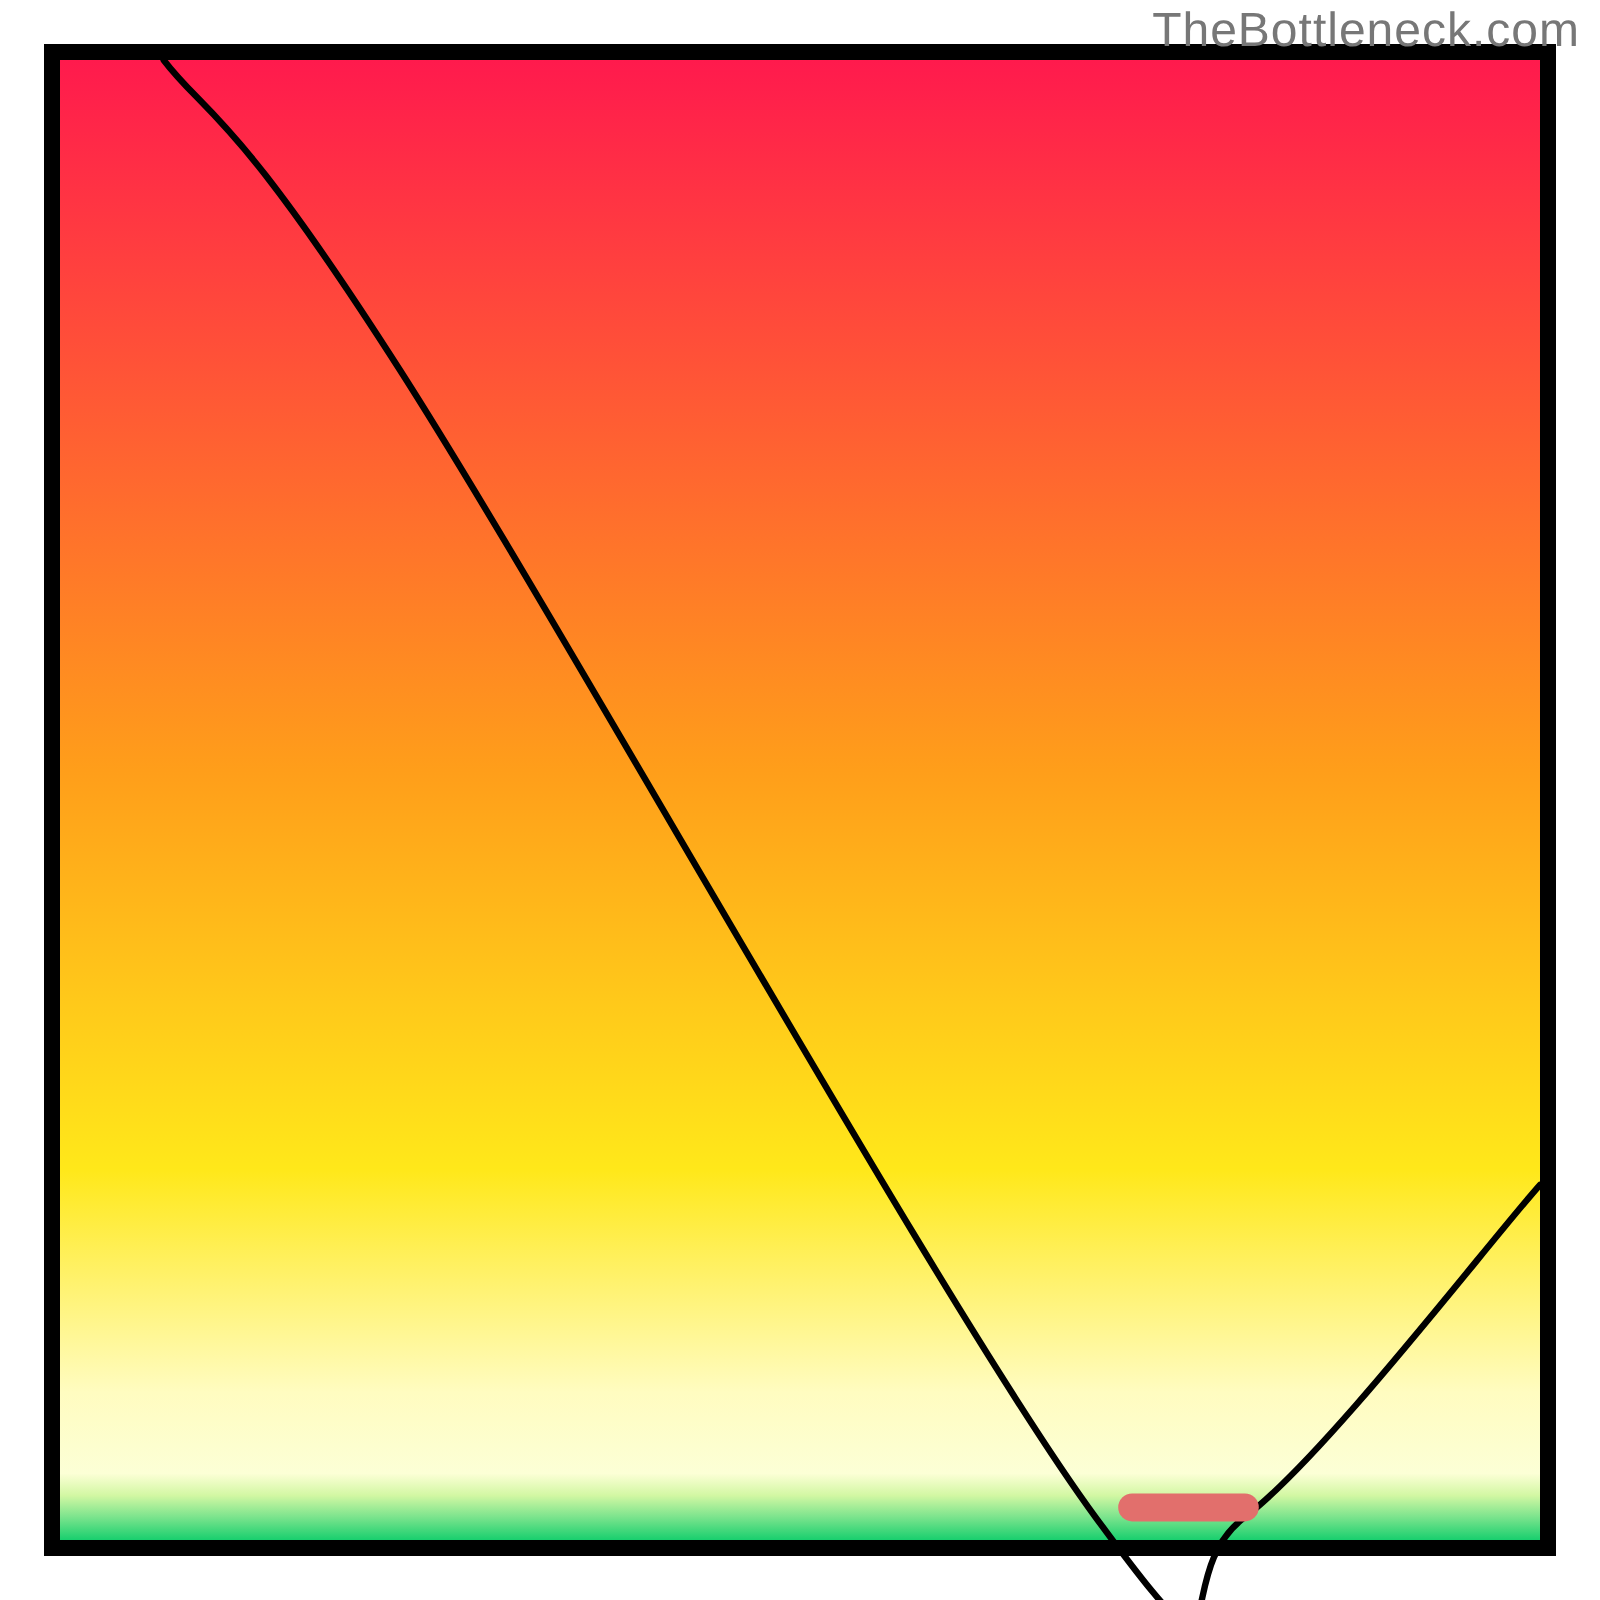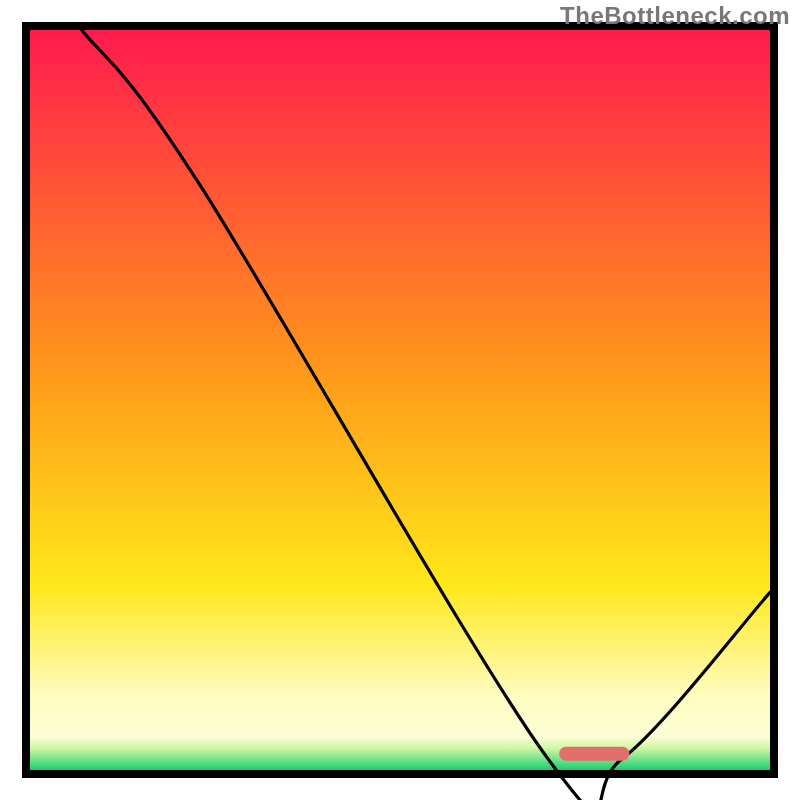--- a/index.html
+++ b/index.html
@@ -13,21 +13,21 @@
   .wrap {
     position: relative;
     width: 800px;
     height: 800px;
   }
   .watermark {
     position: absolute;
     top: 2px;
     right: 10px;
     font-size: 24px;
-    font-weight: bold;
+    font-weight: normal;
     color: #777777;
     letter-spacing: 0.5px;
     z-index: 10;
   }
   svg {
     position: absolute;
     top: 0;
     left: 0;
   }
 </style>

